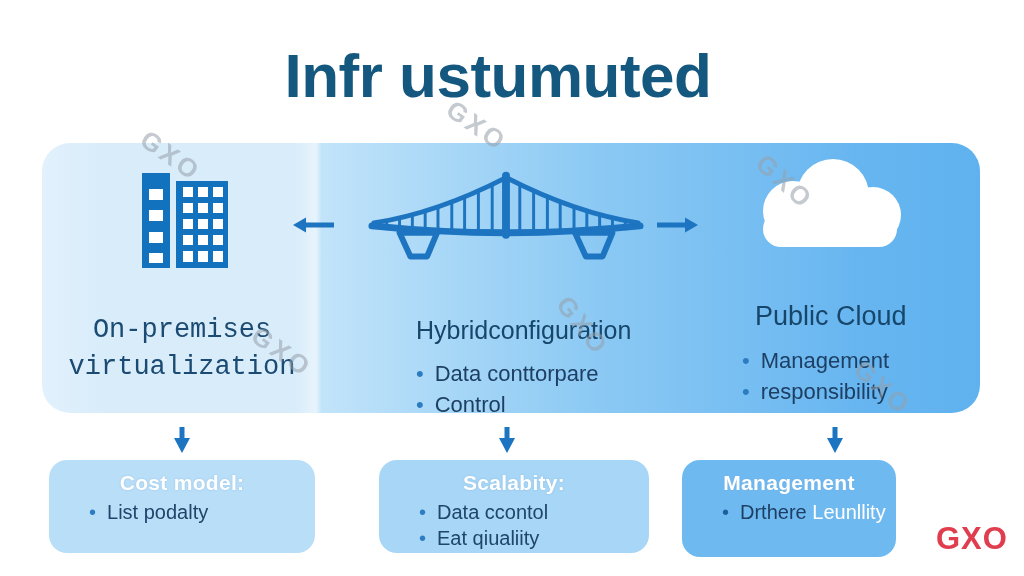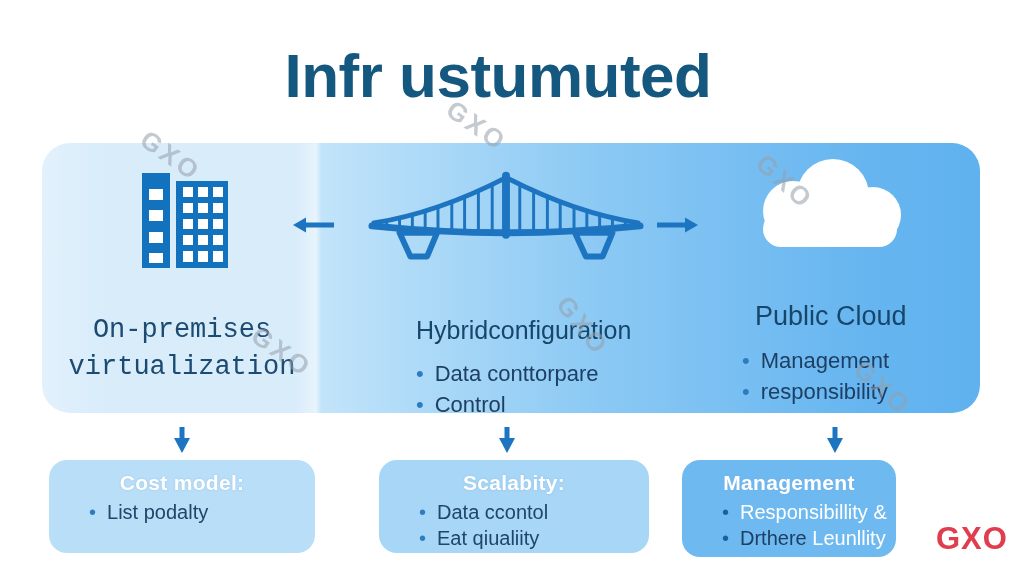--- a/index.html
+++ b/index.html
@@ -217,20 +217,19 @@
     <div class="bbox-heading">Scalabity:</div>
     <div class="bbox-items">
       <span class="bullet"><span class="dot">•</span><span>Data ccontol</span></span>
       <span class="bullet"><span class="dot">•</span><span>Eat qiualiity</span></span>
     </div>
   </div>
 
   <div class="bbox bbox3">
     <div class="bbox-heading">Management</div>
     <div class="bbox-items">
-      <span class="bullet"><span class="dot">•</span><span>Responsibillity &amp;</span></span>
       <span class="bullet"><span class="dot">•</span><span class="mixed-dark">Drthere</span><span> </span><span class="mixed-light">Leunllity</span></span>
     </div>
   </div>
 
   <div class="wm-red">GXO</div>
 
 </div>
 
 </body></html>

